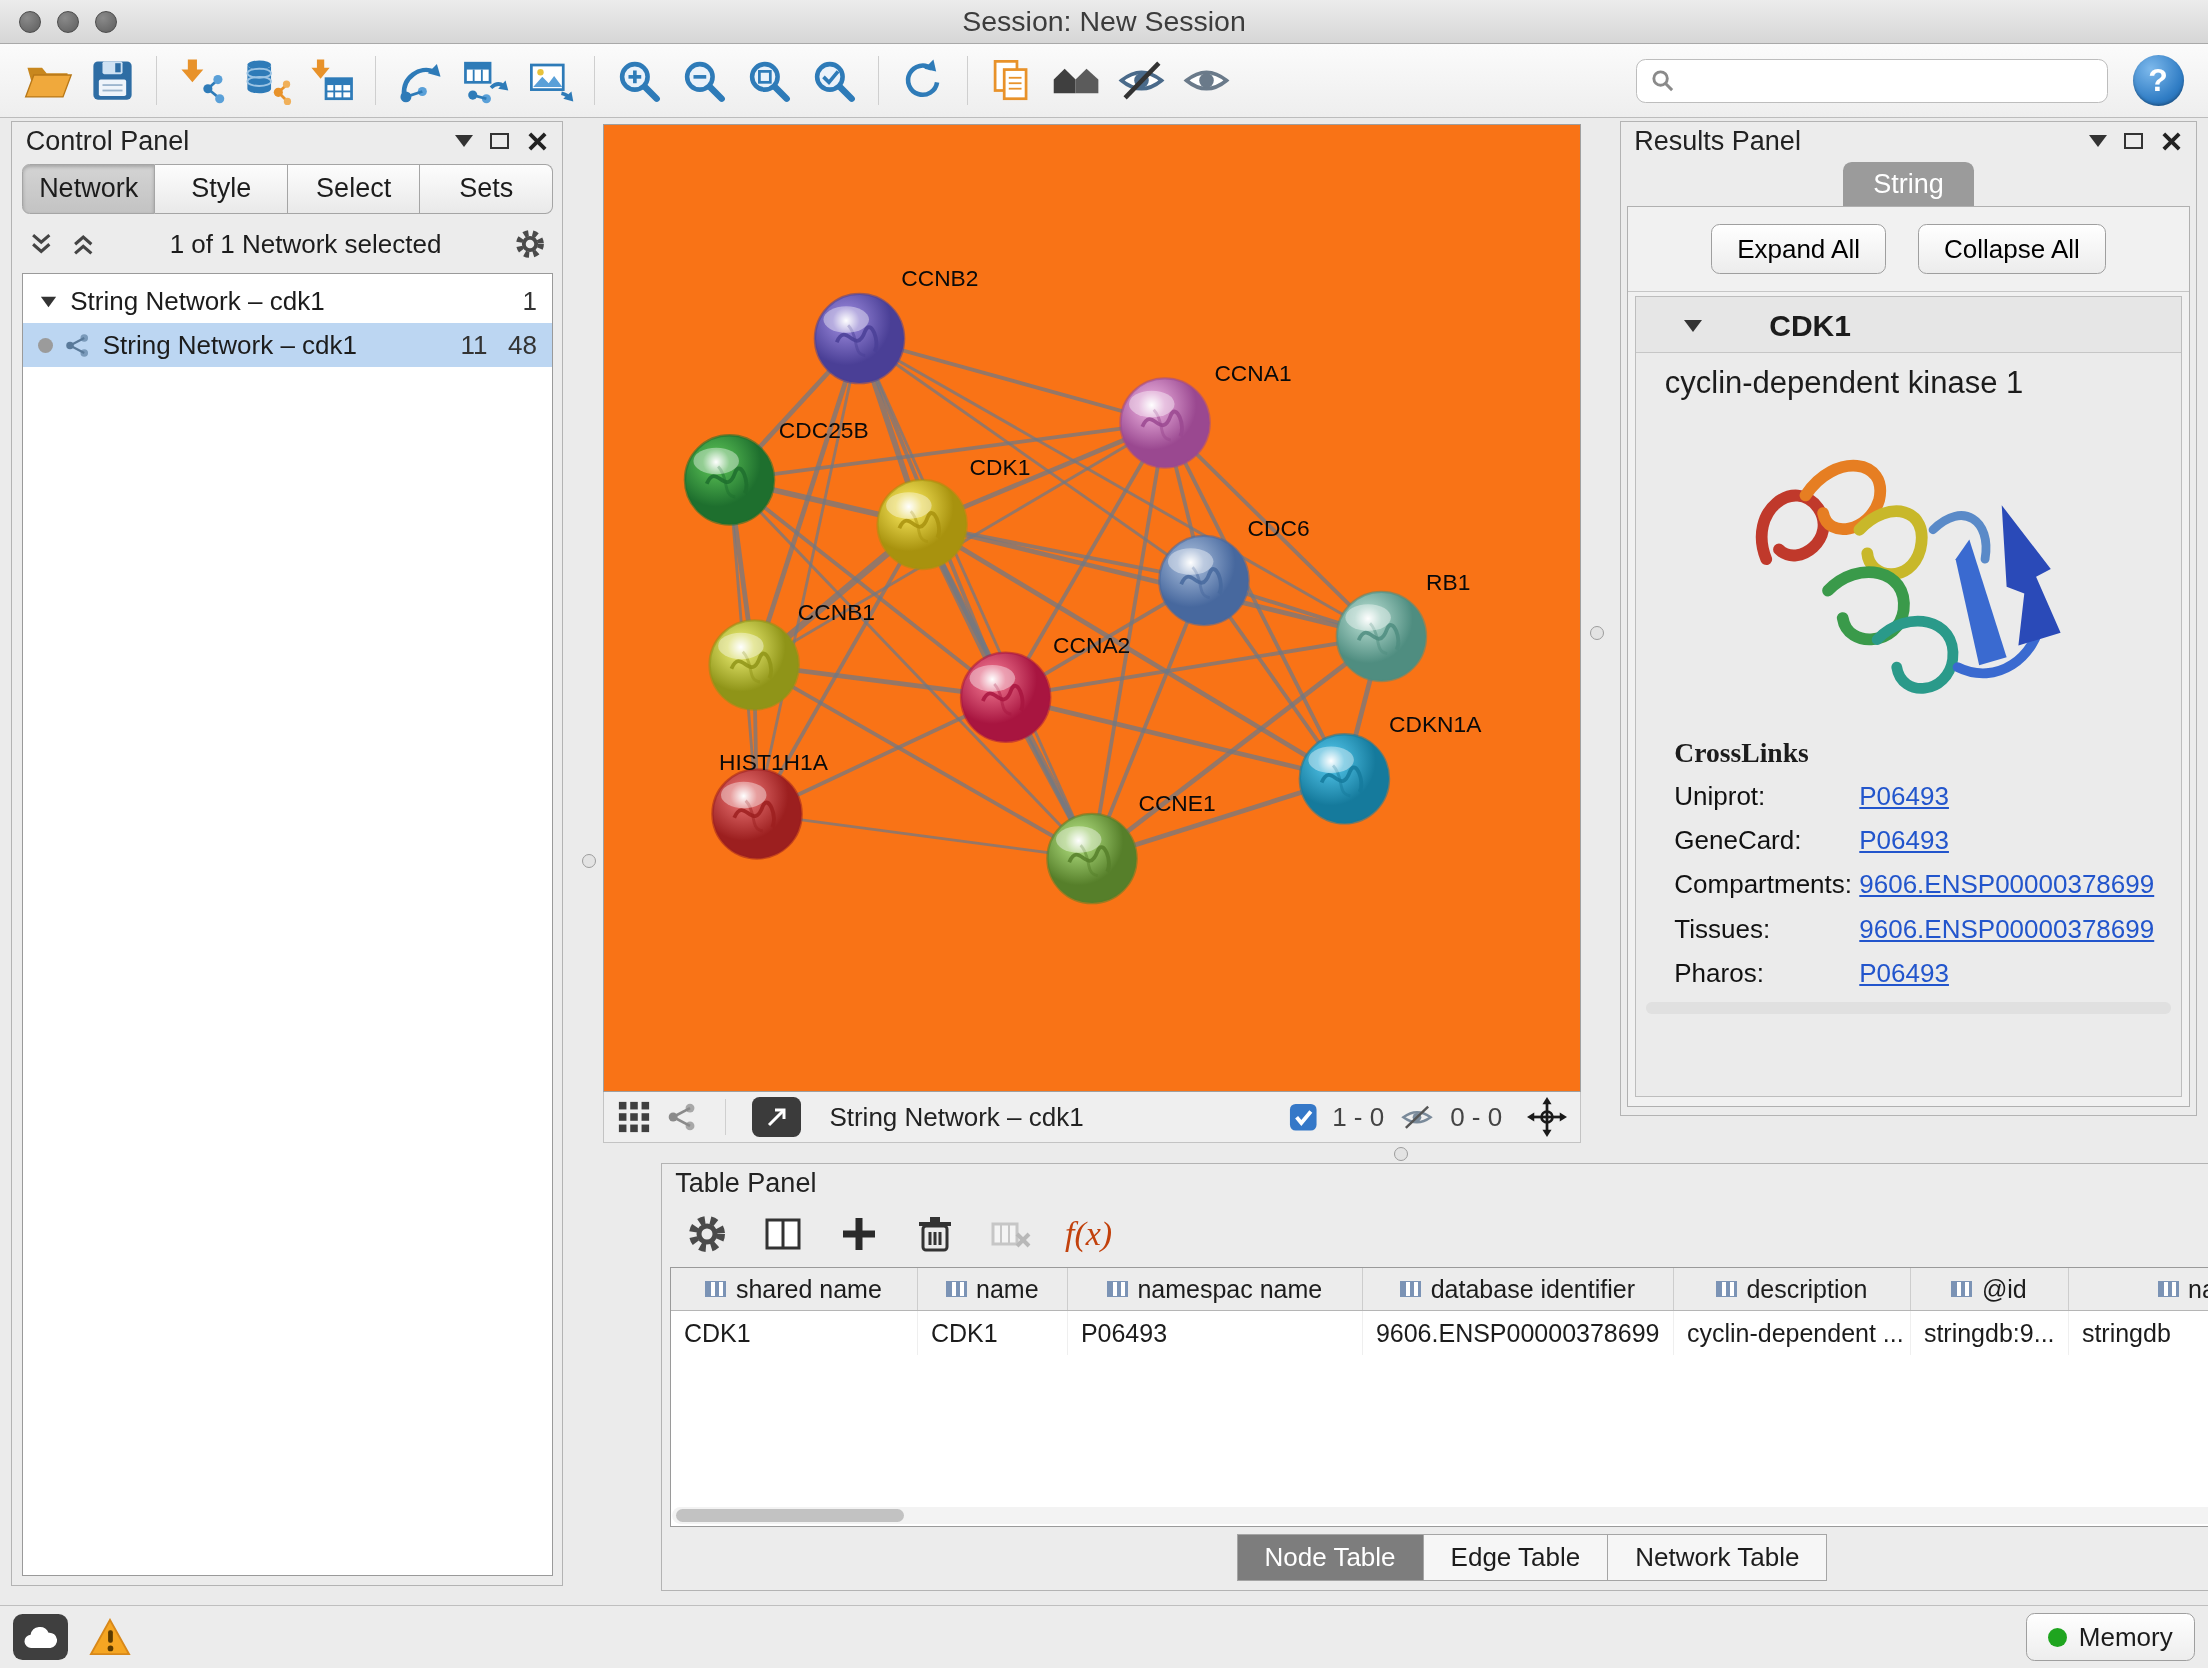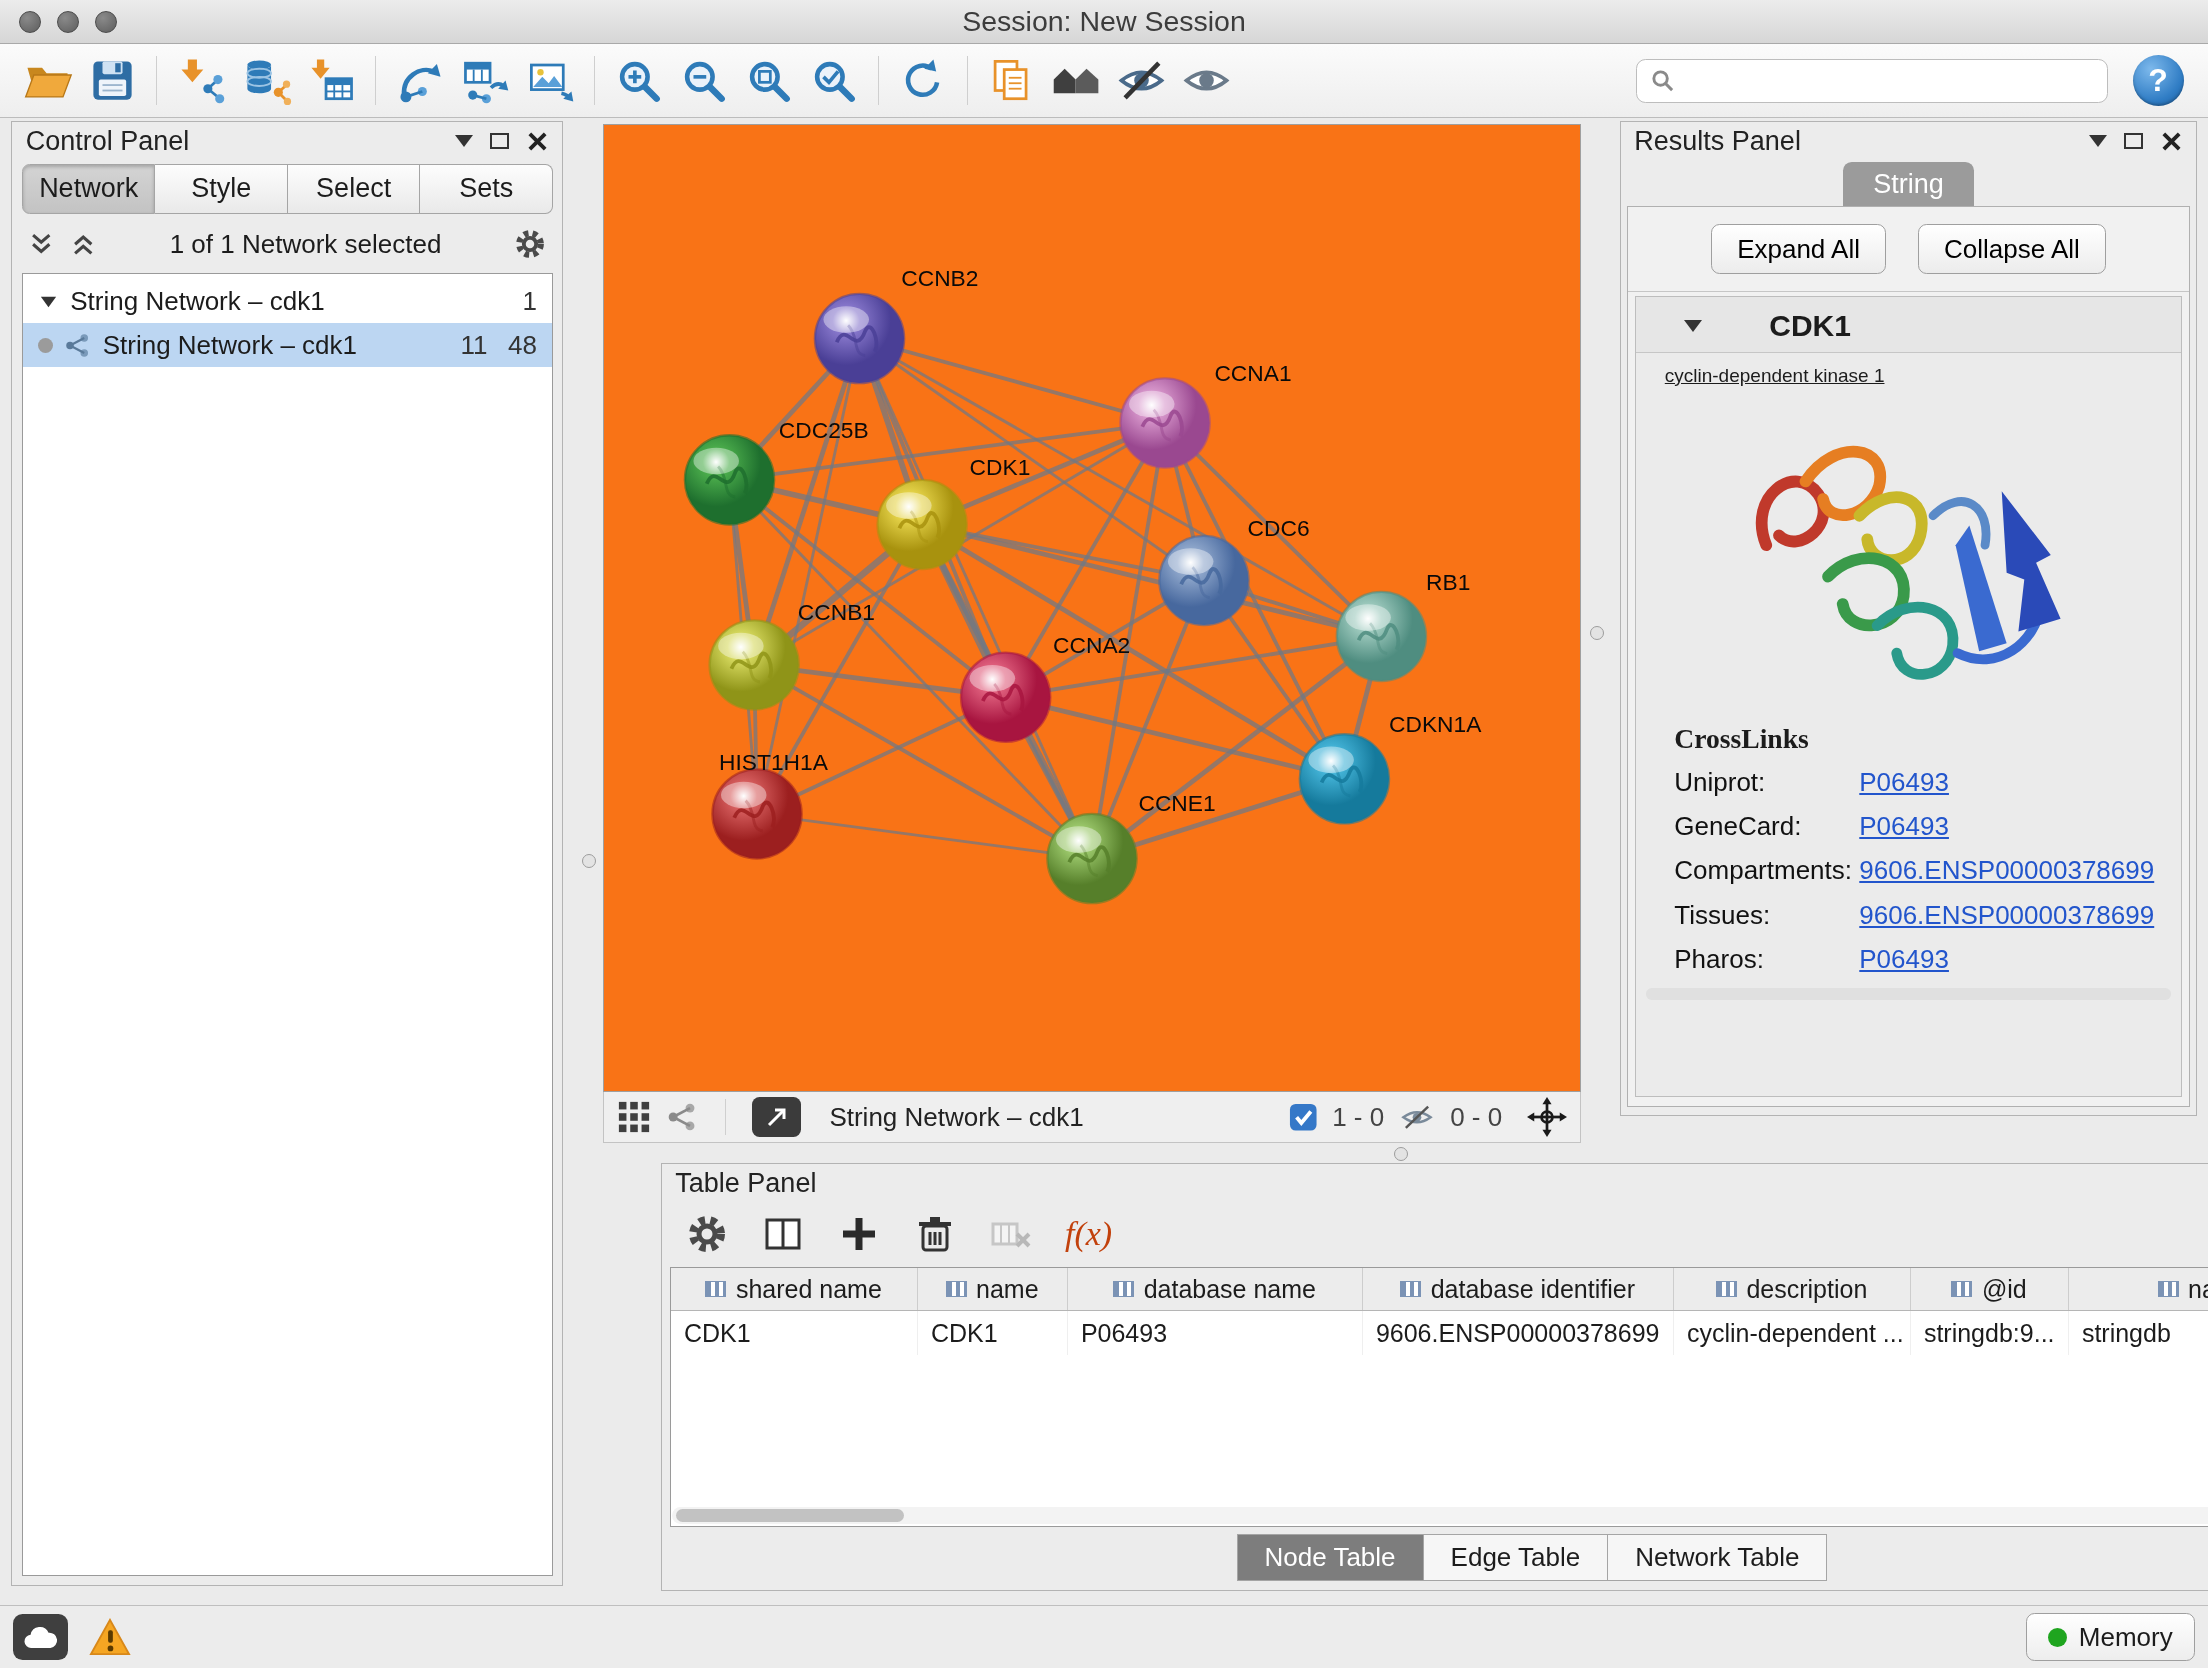--- a/index.html
+++ b/index.html
@@ -60,21 +60,21 @@
   .results-panel { position:absolute; left:1620px; top:121px; width:577px; height:995px;
                    background:#ececec; border:1px solid #b3b3b3; display:flex; flex-direction:column; }
   .string-tab { align-self:center; margin-top:1.9px; background:#9b9b9b; color:#fff; font-size:27px;
                 padding:6.7px 30px; border-radius:8.6px 8.6px 0 0; }
   .rp-box { flex:1; margin:0 5.7px 7.6px 5.7px; border:1px solid #b0b0b0; background:#f1f1f1; display:flex; flex-direction:column; overflow:hidden; }
   .rp-buttons { display:flex; justify-content:center; gap:32px; padding:17px 0; border-bottom:1px solid #c6c6c6; }
   .rp-btn { font-size:26px; background:linear-gradient(#ffffff,#ececec); border:1px solid #9f9f9f; border-radius:8.6px; padding:8.6px 25px; }
   .rp-card { flex:1; margin:3.8px 7.6px 9.5px 7.6px; border:1px solid #bdbdbd; background:#ebebeb; overflow:hidden; }
   .rp-gene-head { display:flex; align-items:center; gap:67px; padding:11.4px 0 9.5px 48px; border-bottom:1px solid #c6c6c6; background:#e6e6e6; }
   .rp-gene { font-size:30px; font-weight:bold; }
-  .rp-desc { font-size:19px; padding:11.4px 0 5.7px 28.5px;text-decoration:underline; }
+  .rp-desc { font-size:31px; padding:11.4px 0 5.7px 28.5px; }
   .protein-wrap { display:flex; justify-content:center; padding:5.7px 0 1.9px 0; }
   .crosslinks { padding:9.5px 0 0 38px; }
   .cl-title { font-size:27.6px; font-weight:bold; font-family:"Liberation Serif", serif; margin-bottom:11.4px; }
   .cl-row { display:flex; font-size:26px; margin-bottom:13.3px; }
   .cl-label { width:185px; color:#111; }
   .cl-value { color:#2255cc; text-decoration:underline; }
   .rp-scroll { height:11.4px; margin:7.6px 9.5px 5.7px 9.5px; background:#e0e0e0; border-radius:5.7px; }
 
   
   .table-panel { position:absolute; left:615px; top:1163px; width:1742px; height:428px;
@@ -699,21 +699,21 @@
           <div class="th">
             <span class="hdr-ico"></span>
             <span>shared name</span>
           </div>
           <div class="th">
             <span class="hdr-ico"></span>
             <span>name</span>
           </div>
           <div class="th">
             <span class="hdr-ico"></span>
-            <span>database name</span>
+            <span>namespac name</span>
           </div>
           <div class="th">
             <span class="hdr-ico"></span>
             <span>database identifier</span>
           </div>
           <div class="th">
             <span class="hdr-ico"></span>
             <span>description</span>
           </div>
           <div class="th">

